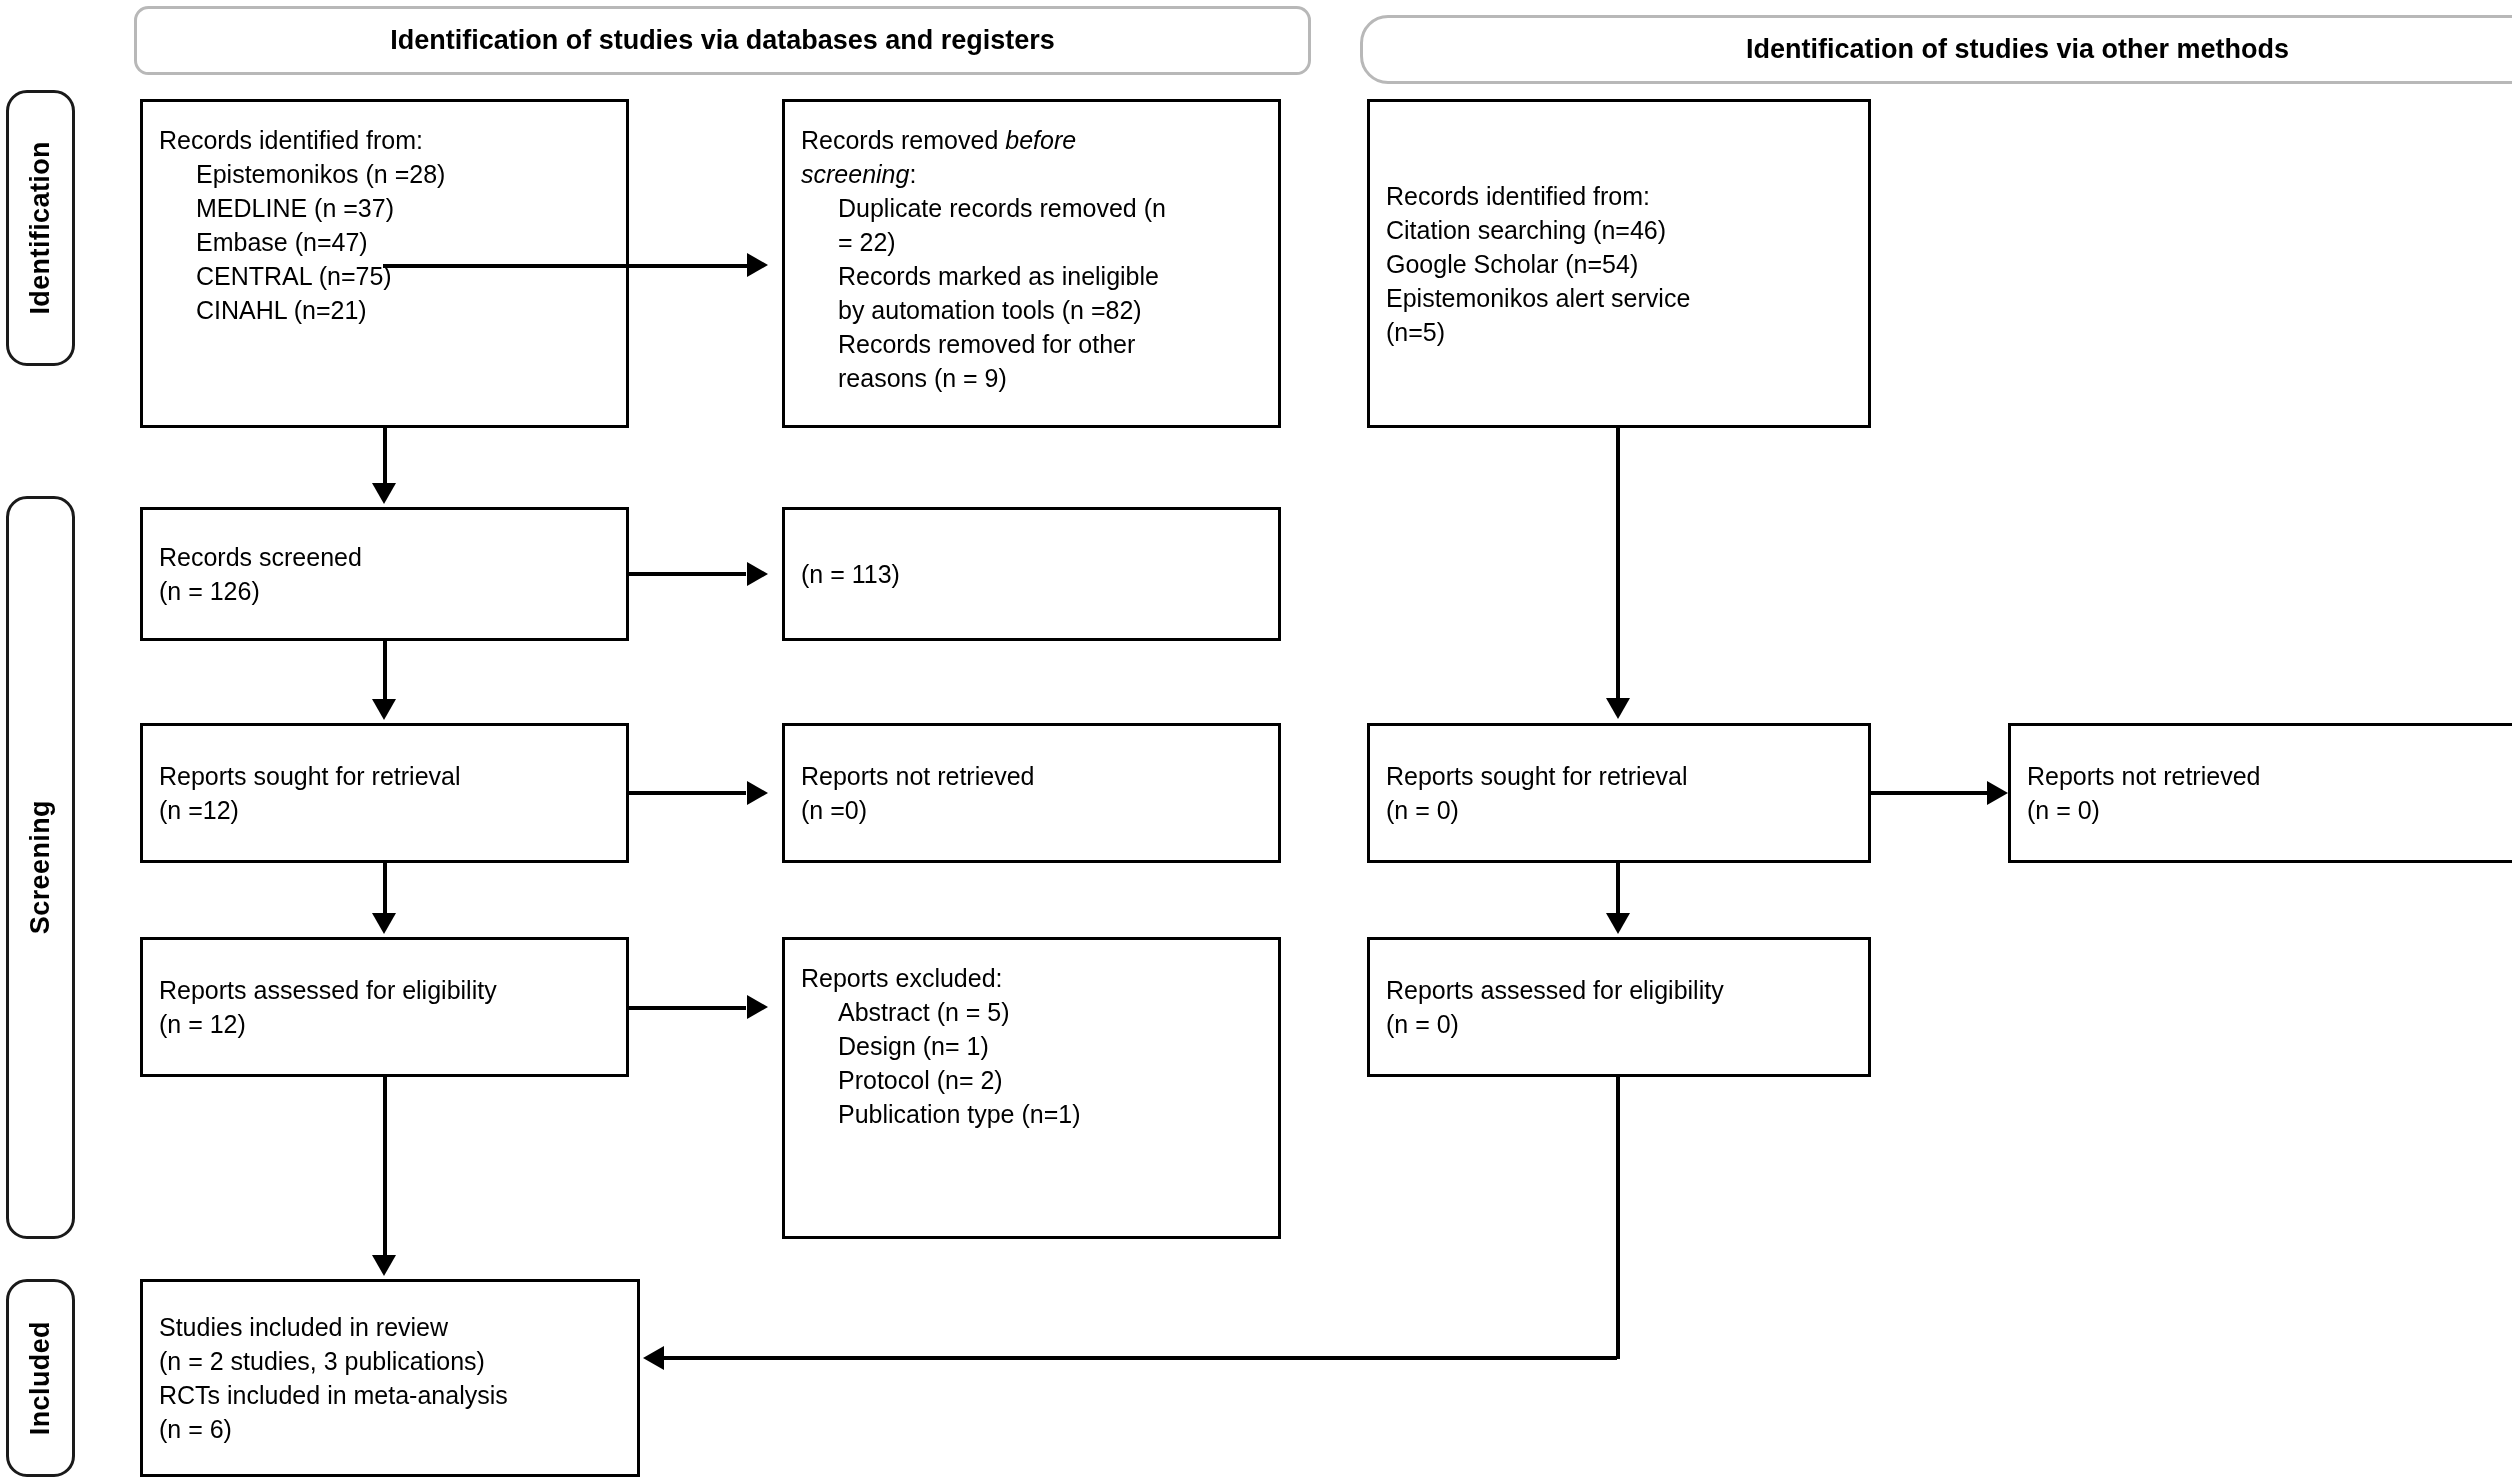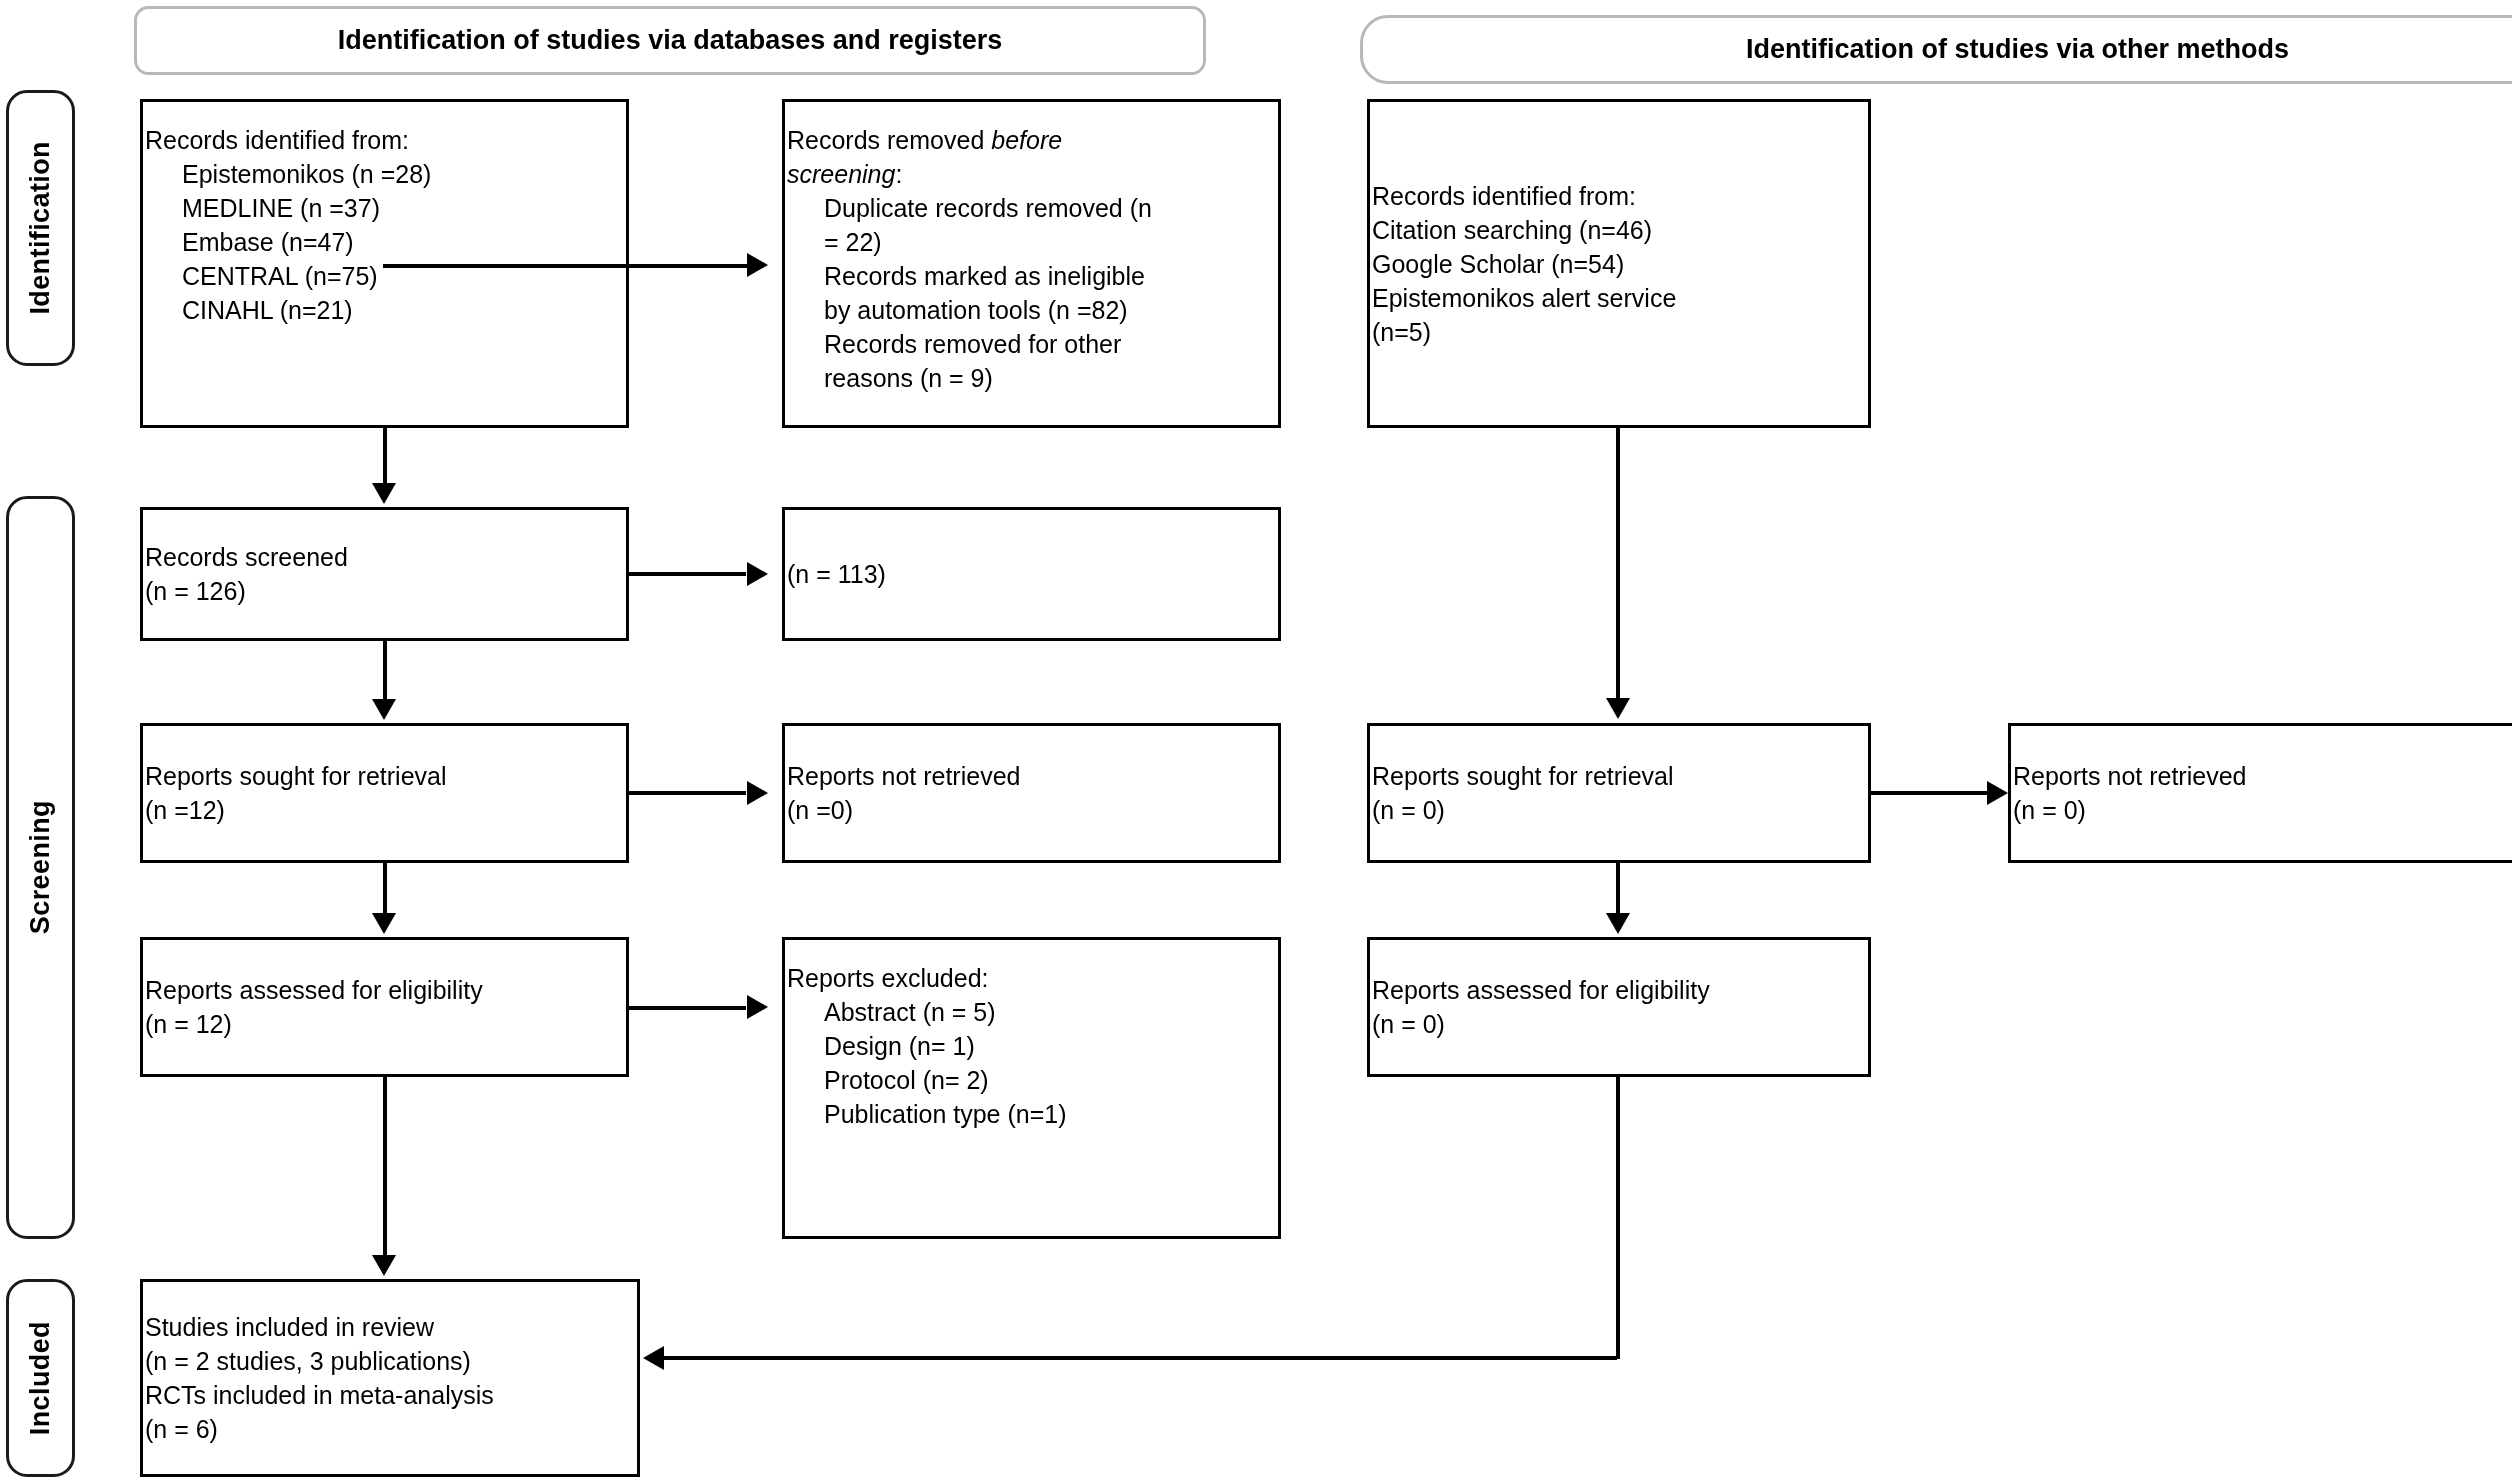--- a/index.html
+++ b/index.html
@@ -62,21 +62,21 @@
     position: absolute;
     box-sizing: border-box;
     border: 3.2px solid #000000;
     background: #ffffff;
     display: flex;
     align-items: center;
   }
   .box .btext {
     display: block;
     width: 100%;
-    padding: 0 2px;
+    padding: 0 16px;
     font-size: 25px;
     line-height: 1.36;
     color: #000;
   }
   .box.topalign { align-items: flex-start; }
   .box.topalign .btext { padding-top: 21px; }
 
   .ln { display: block; white-space: pre-wrap; }
   .ind { padding-left: 37px; }
   .it  { font-style: italic; }
@@ -119,21 +119,21 @@
   <div class="phase" style="left:5.6px; top:90px; width:69px; height:276px;">
     <span>Identification</span>
   </div>
   <div class="phase" style="left:5.6px; top:496px; width:69px; height:743px;">
     <span>Screening</span>
   </div>
   <div class="phase" style="left:5.6px; top:1279px; width:69px; height:198px;">
     <span>Included</span>
   </div>
 
-  <div class="banner" style="left:134px; top:6.4px; width:1072px; height:69px;">
+  <div class="banner" style="left:134px; top:6.4px; width:1177px; height:69px;">
     <span>Identification of studies via databases and registers</span>
   </div>
   <div class="banner" style="left:1360px; top:15px; width:1315px; height:69px;border-radius:28px;">
     <span>Identification of studies via other methods</span>
   </div>
 
   <div class="box topalign" style="left:140px; top:99px; width:489px; height:329px;">
     <span class="btext">
       <span class="ln"></span>
         <span class="ln"></span>

